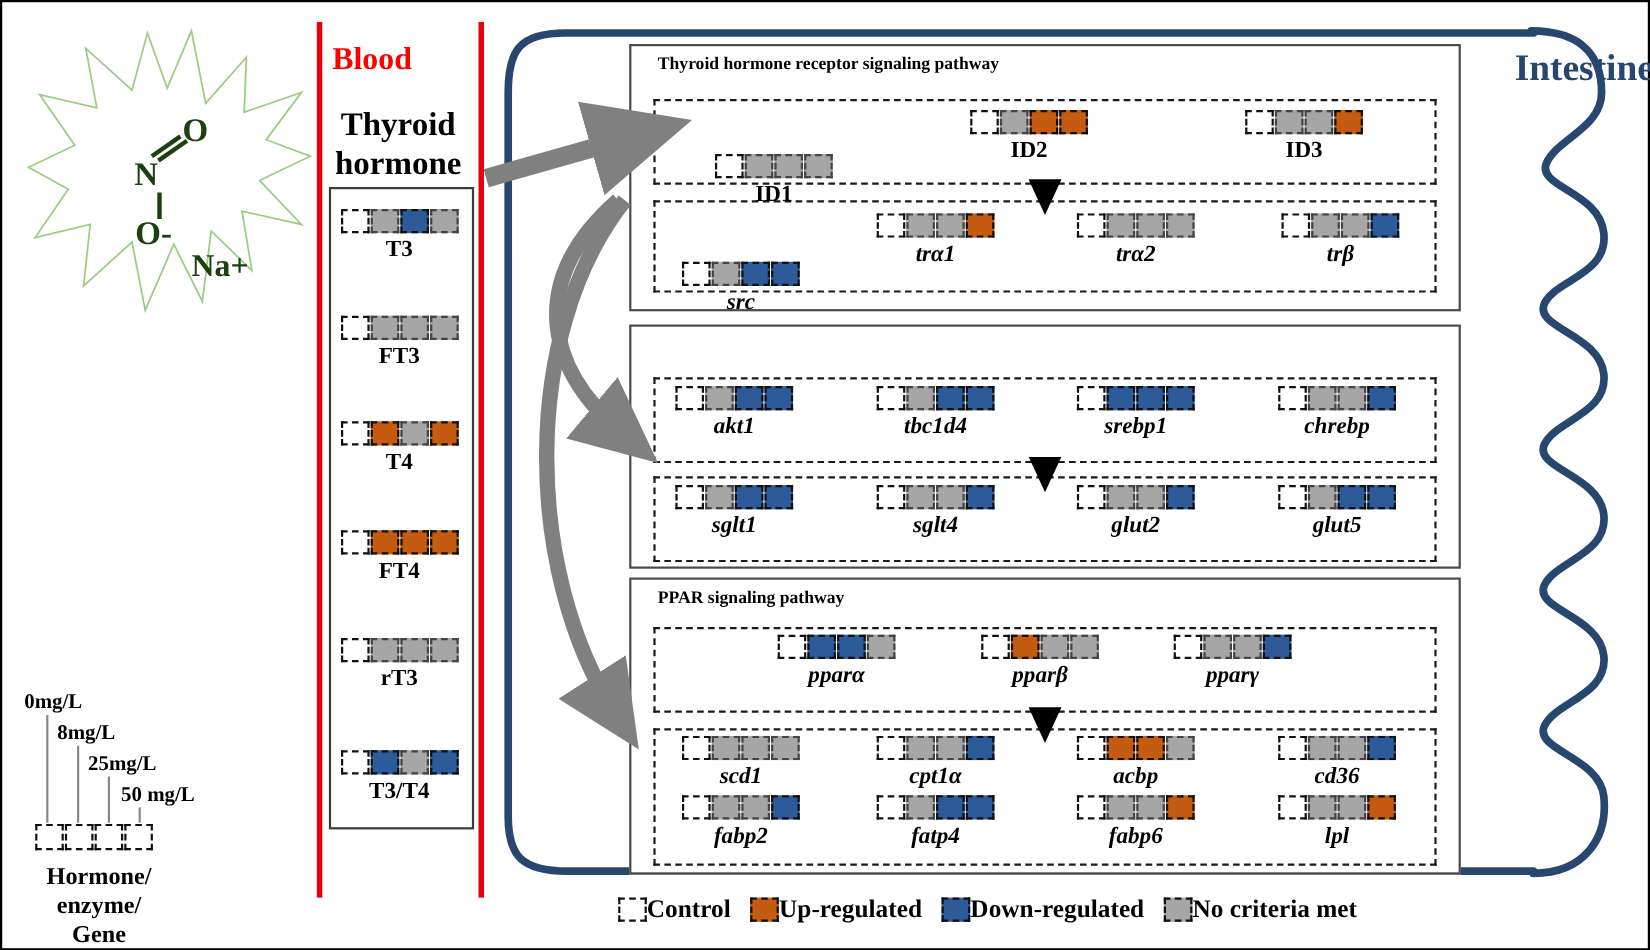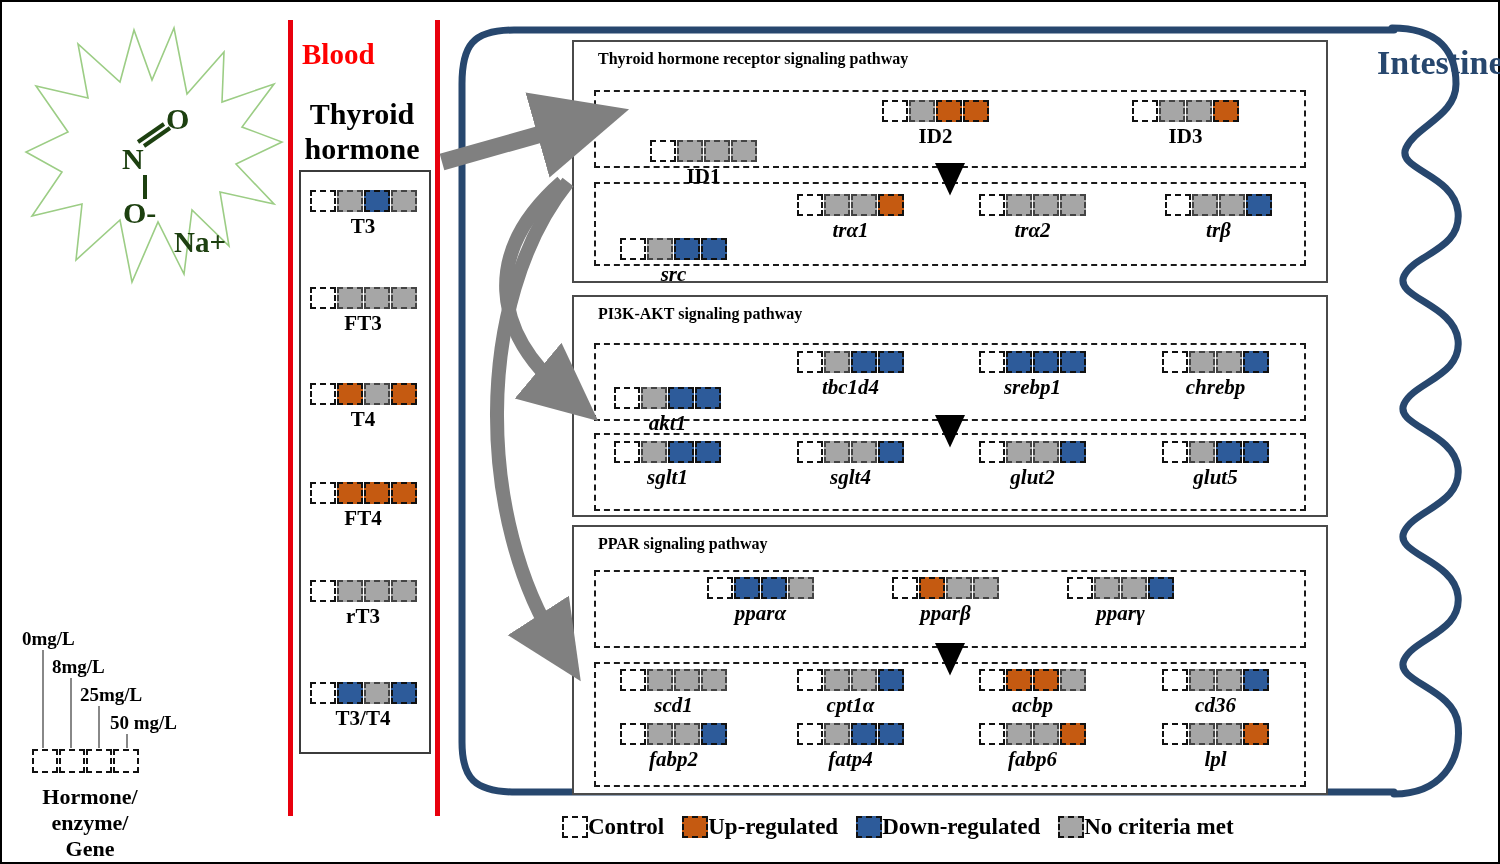--- a/index.html
+++ b/index.html
@@ -234,25 +234,24 @@
       <div class="boxrow">
         <div class="cell c-control"></div>
         <div class="cell c-none"></div>
         <div class="cell c-none"></div>
         <div class="cell c-down"></div>
       </div>
       <div class="glabel ital">trβ</div>
     </div>
 
   <div class="panel" style="left:570px;top:293px;width:756px;height:222px;"></div>
-  <div class="ptitle" style="left:596px;top:303px;">PI3K-AKT signaling pathway</div>
   <div class="dashbox" style="left:592px;top:341px;width:712px;height:78px;"></div>
   <div class="dashbox" style="left:592px;top:431px;width:712px;height:78px;"></div>
 
-  <div class="group" style="left:612px;top:349px;margin-top:36px;">
+  <div class="group" style="left:612px;top:349px;">
       <div class="boxrow">
         <div class="cell c-control"></div>
         <div class="cell c-none"></div>
         <div class="cell c-down"></div>
         <div class="cell c-down"></div>
       </div>
       <div class="glabel ital">akt1</div>
     </div>
   <div class="group" style="left:795px;top:349px;">
       <div class="boxrow">

